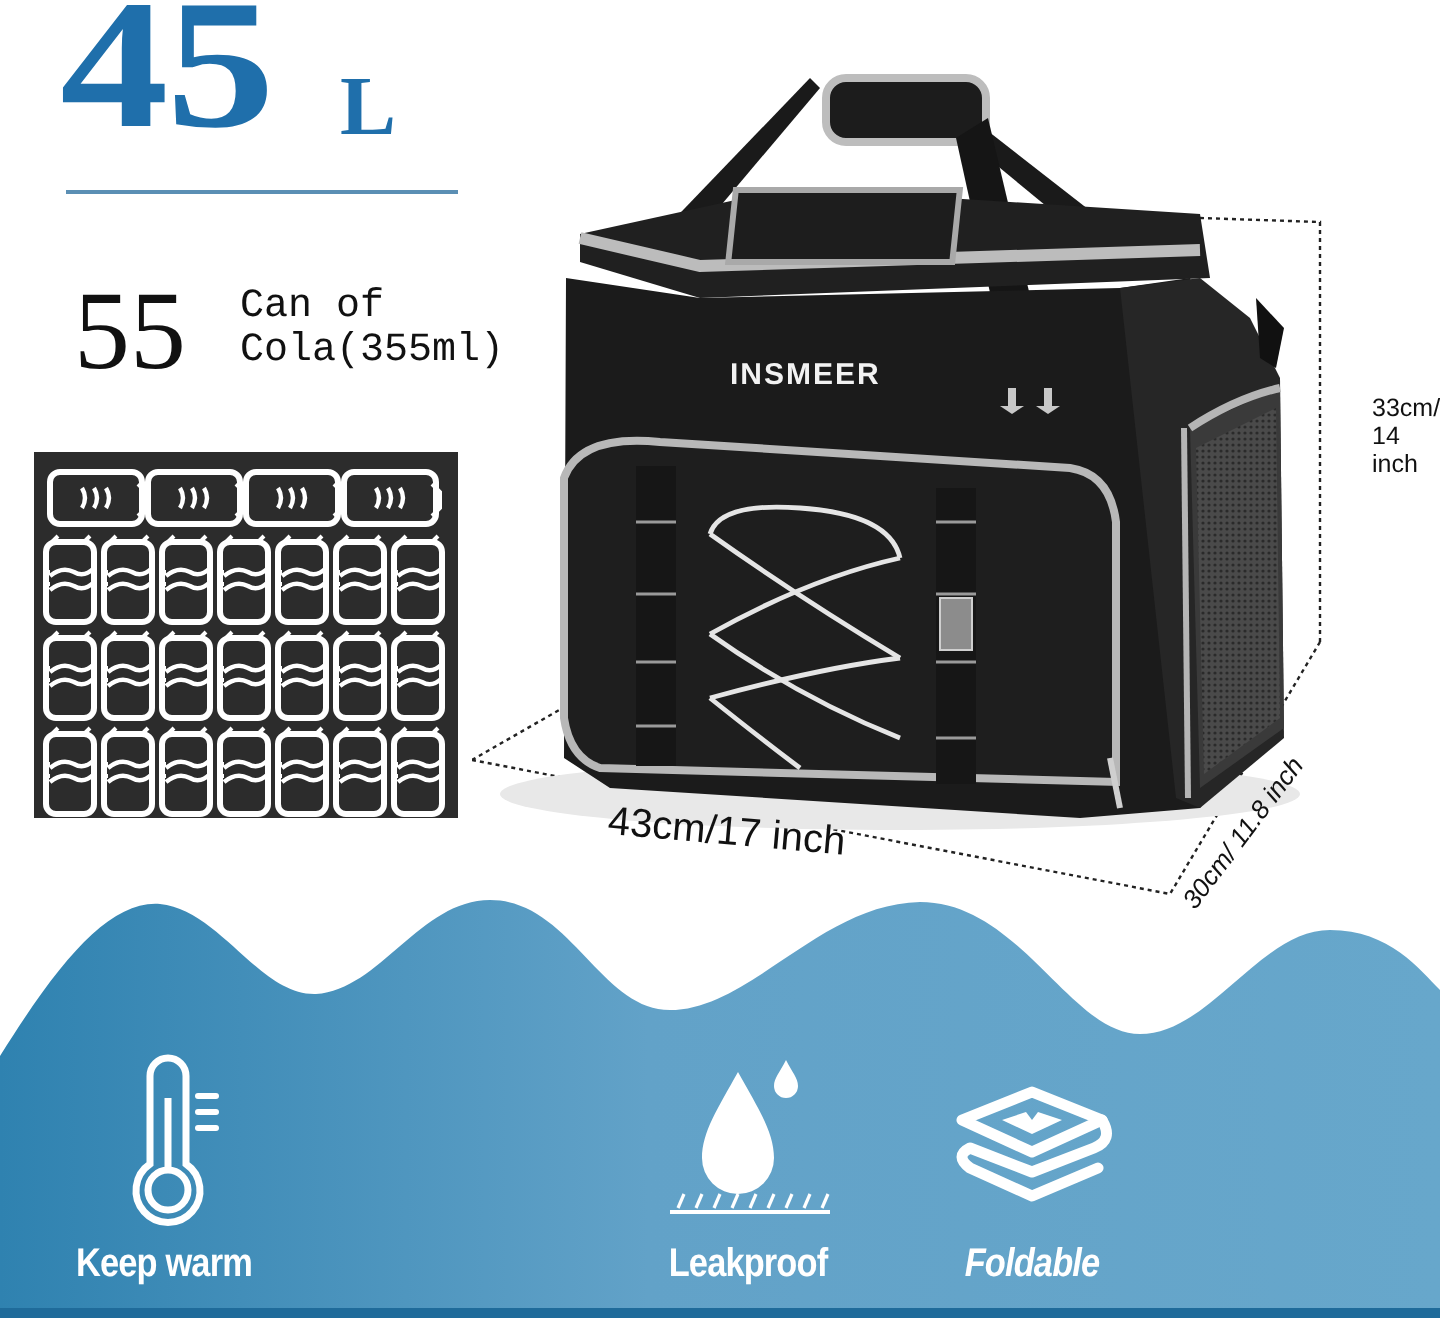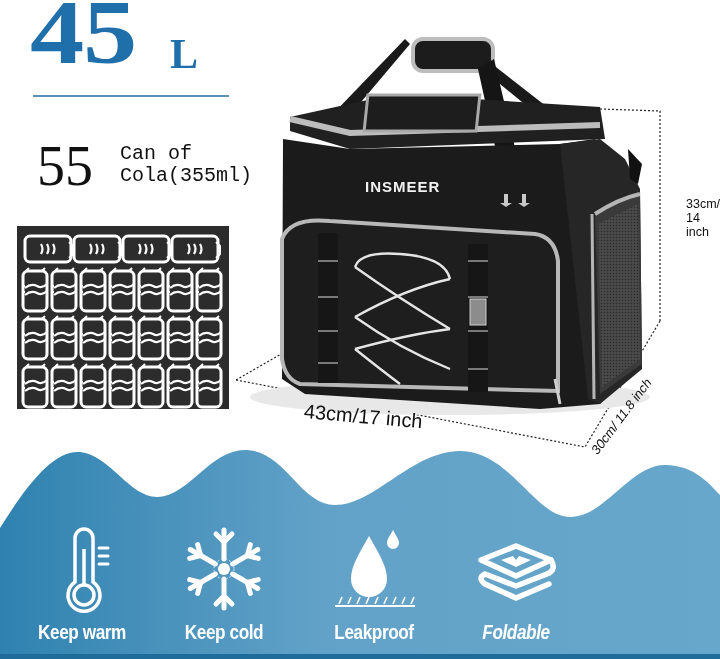--- a/index.html
+++ b/index.html
@@ -189,39 +189,20 @@
       <path d="M33 14 a9 9 0 0 1 18 0 v44 a16 16 0 1 1 -18 0 z" fill="none" stroke="#fff" stroke-width="3.5"></path>
       <circle cx="42" cy="71" r="10" fill="none" stroke="#fff" stroke-width="3.5"></circle>
       <line x1="42" y1="25" x2="42" y2="61" stroke="#fff" stroke-width="3.5"></line>
       <line x1="57" y1="24" x2="66" y2="24" stroke="#fff" stroke-width="3" stroke-linecap="round"></line>
       <line x1="57" y1="32" x2="66" y2="32" stroke="#fff" stroke-width="3" stroke-linecap="round"></line>
       <line x1="57" y1="40" x2="66" y2="40" stroke="#fff" stroke-width="3" stroke-linecap="round"></line>
     </svg>
     <span class="feature-label">Keep warm</span>
   </div>
 
-  <div class="feature" style="left:145px;">
-    <svg width="90" height="90" viewBox="0 0 90 90">
-      <g stroke="#fff" stroke-width="5" stroke-linecap="round" fill="none">
-        <g id="arm">
-          <line x1="45" y1="35" x2="45" y2="6"></line>
-          <line x1="45" y1="18" x2="37" y2="10"></line>
-          <line x1="45" y1="18" x2="53" y2="10"></line>
-        </g>
-        <use href="#arm" transform="rotate(60 45 45)"></use>
-        <use href="#arm" transform="rotate(120 45 45)"></use>
-        <use href="#arm" transform="rotate(180 45 45)"></use>
-        <use href="#arm" transform="rotate(240 45 45)"></use>
-        <use href="#arm" transform="rotate(300 45 45)"></use>
-      </g>
-      <circle cx="45" cy="45" r="10" fill="none" stroke="#d8e9f3" stroke-width="1" stroke-dasharray="2,2"></circle>
-      <circle cx="45" cy="45" r="6" fill="#fff"></circle>
-    </svg>
-    <span class="feature-label">Keep cold</span>
-  </div>
 
   <div class="feature" style="left:295px;">
     <svg width="90" height="90" viewBox="0 0 90 90">
       <path d="M40 12 C30 30 22 42 22 55 a18 18 0 0 0 36 0 C58 42 50 30 40 12 Z" fill="#fff"></path>
       <path d="M64 6 C61 12 58 15 58 19 a6 6 0 0 0 12 0 C70 15 67 12 64 6 Z" fill="#fff"></path>
       <line x1="6" y1="82" x2="86" y2="82" stroke="#fff" stroke-width="2"></line>
       <g stroke="#fff" stroke-width="1.6">
         <line x1="10" y1="80" x2="13" y2="73"></line>
           <line x1="19" y1="80" x2="22" y2="73"></line>
           <line x1="28" y1="80" x2="31" y2="73"></line>

